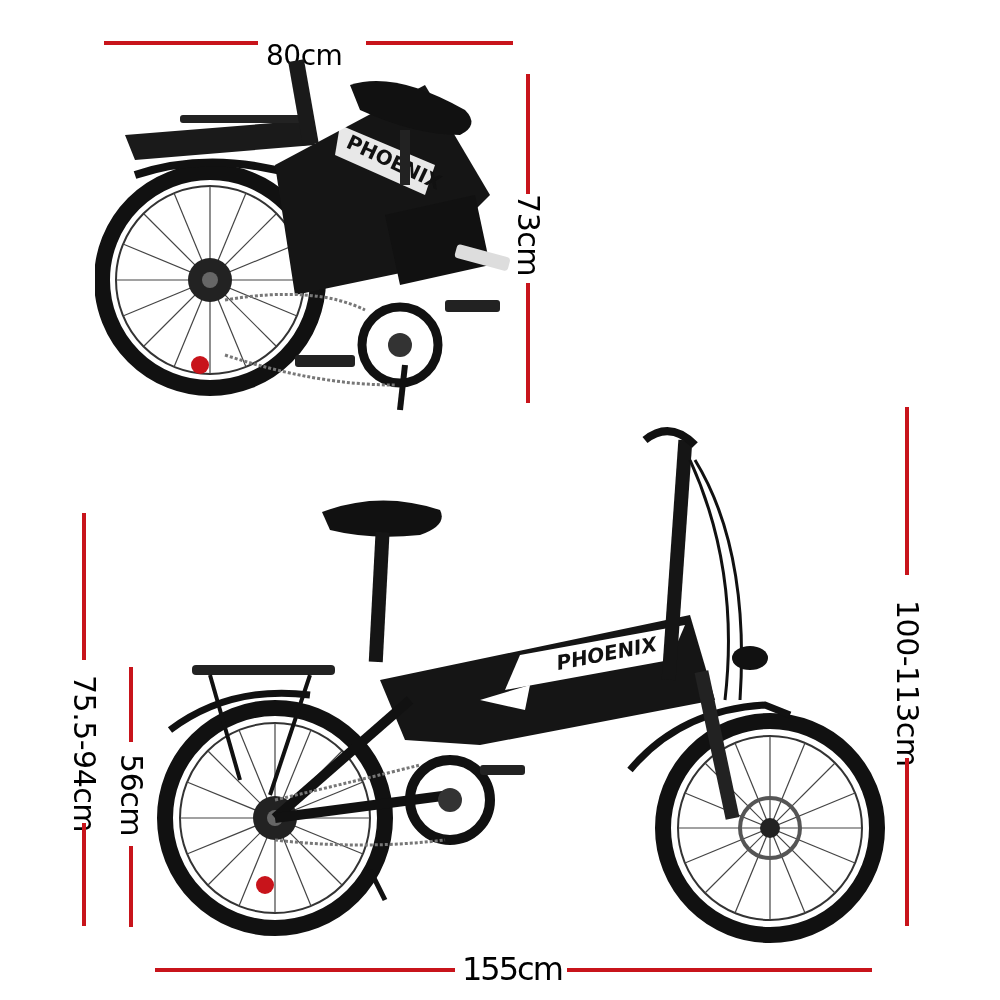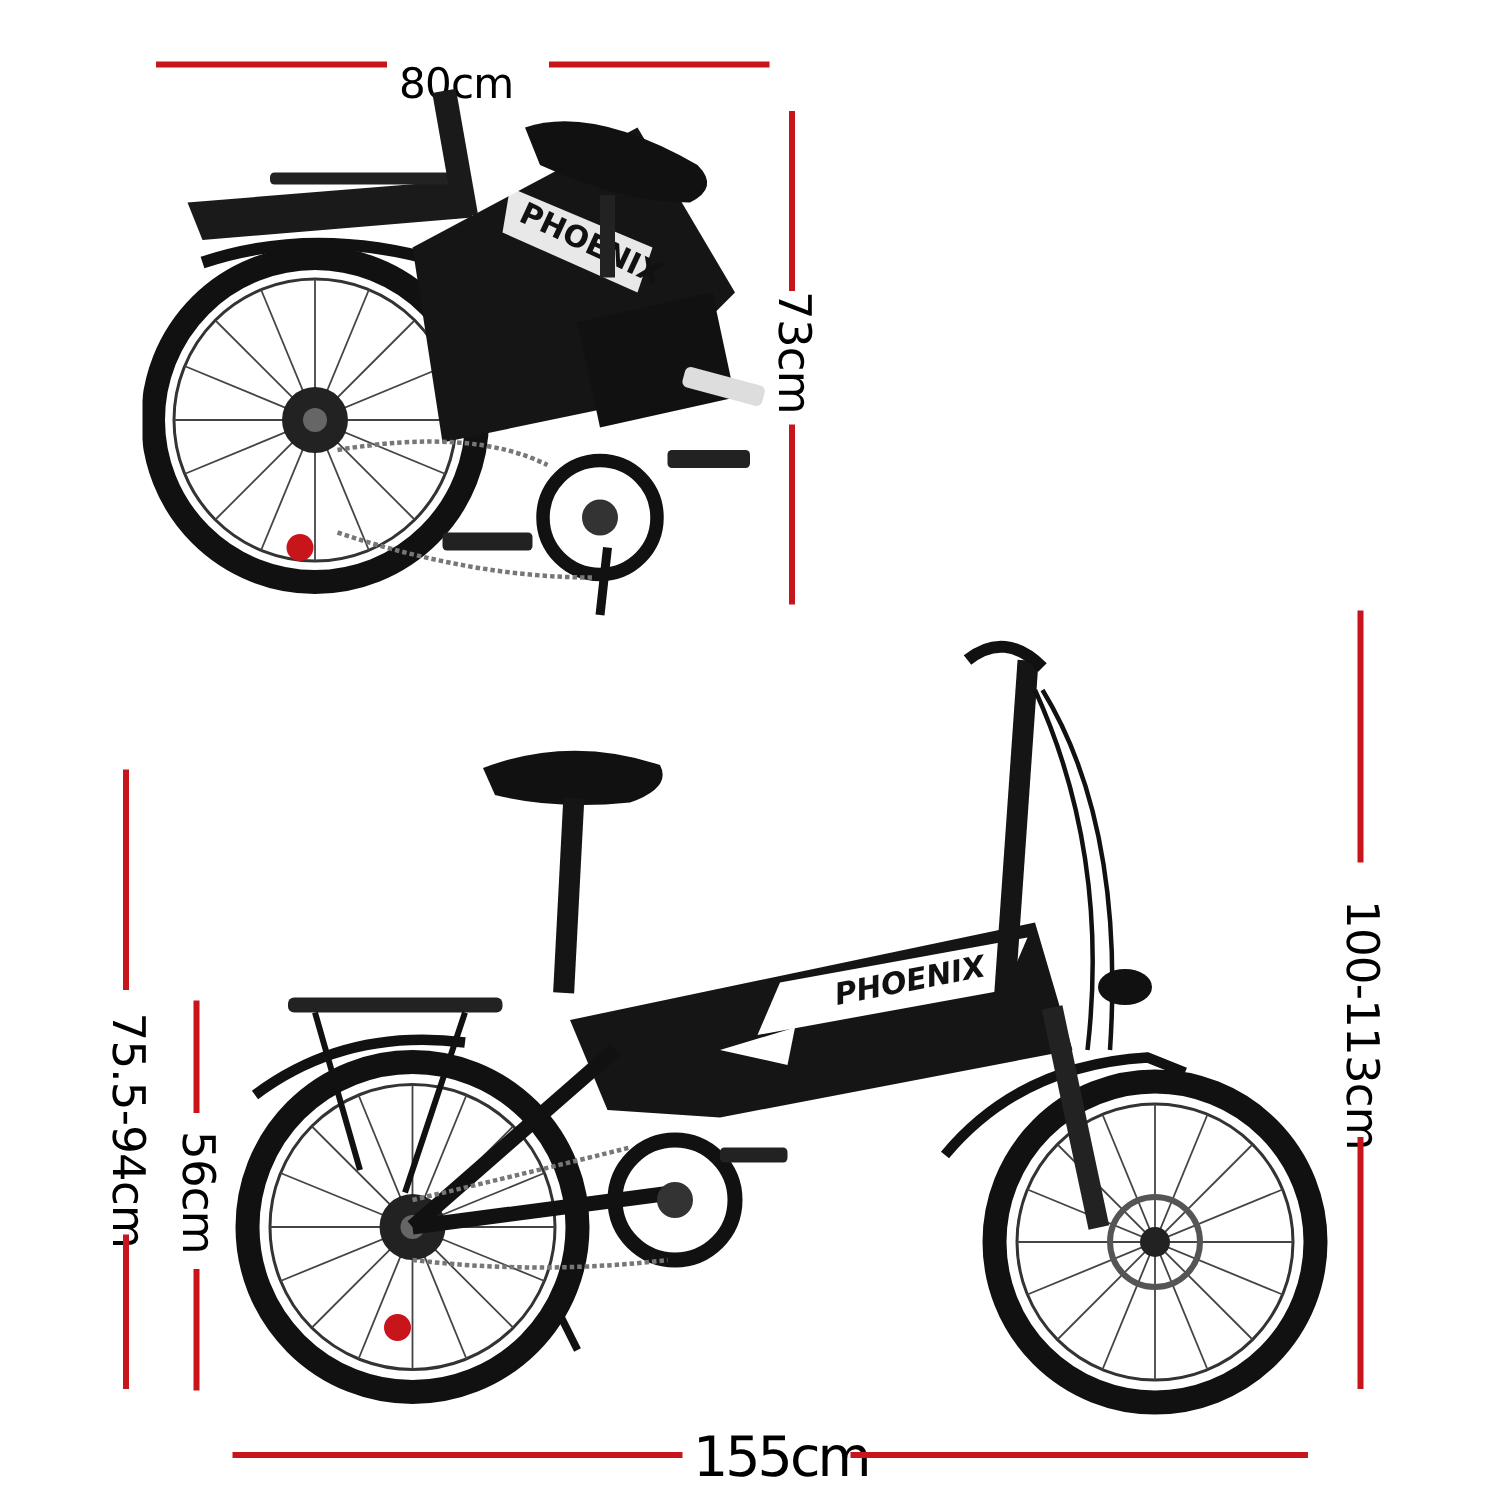--- a/index.html
+++ b/index.html
@@ -27,21 +27,21 @@
 
 <div class="dim-line" style="left:129px; top:667px; width:4px; height:75px;"></div>
 <div class="dim-label vert" style="left:88px; top:780px; width:86px; text-align:center;">56cm</div>
 <div class="dim-line" style="left:129px; top:846px; width:4px; height:81px;"></div>
 
 <div class="dim-line" style="left:905px; top:407px; width:4px; height:168px;"></div>
 <div class="dim-label vert" style="left:842px; top:650px; width:130px; text-align:center;">100-113cm</div>
 <div class="dim-line" style="left:905px; top:758px; width:4px; height:168px;"></div>
 
 <div class="dim-line" style="left:155px; top:968px; width:300px; height:4px;"></div>
-<div class="dim-label" style="left:462px; top:953px; font-size:37px; letter-spacing:-2px;">155cm</div>
+<div class="dim-label" style="left:462px; top:953px; font-size:32px; letter-spacing:-2px;">155cm</div>
 <div class="dim-line" style="left:567px; top:968px; width:305px; height:4px;"></div>
 
 <div class="bike" style="left:95px; top:55px; width:420px; height:360px;">
   <svg width="420" height="360" viewBox="0 0 420 360">
 
     <g>
       <circle cx="115" cy="225" r="108" fill="none" stroke="#111" stroke-width="16"></circle>
       <circle cx="115" cy="225" r="94" fill="none" stroke="#333" stroke-width="2"></circle>
       <g stroke="#444" stroke-width="1.2">
         <line x1="115" y1="131" x2="115" y2="319"></line>

